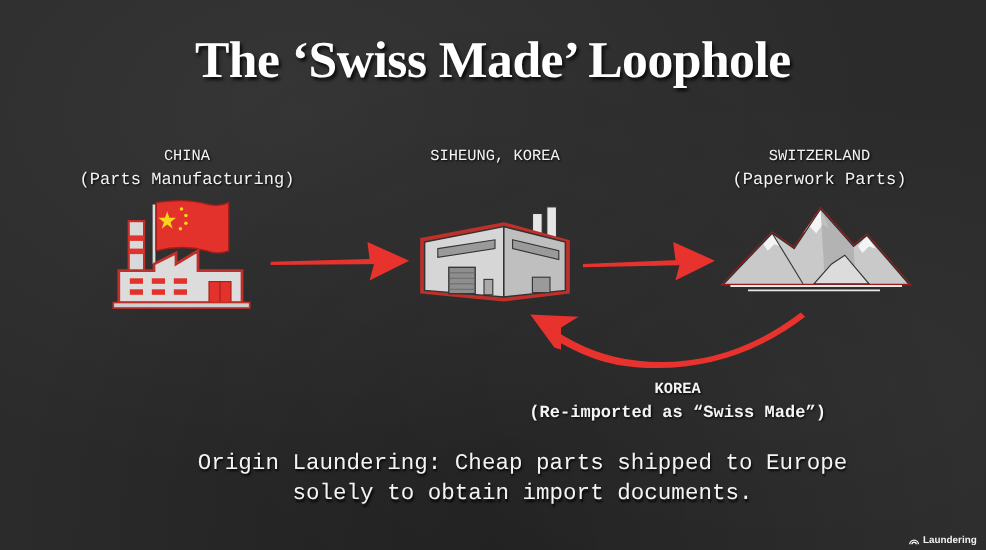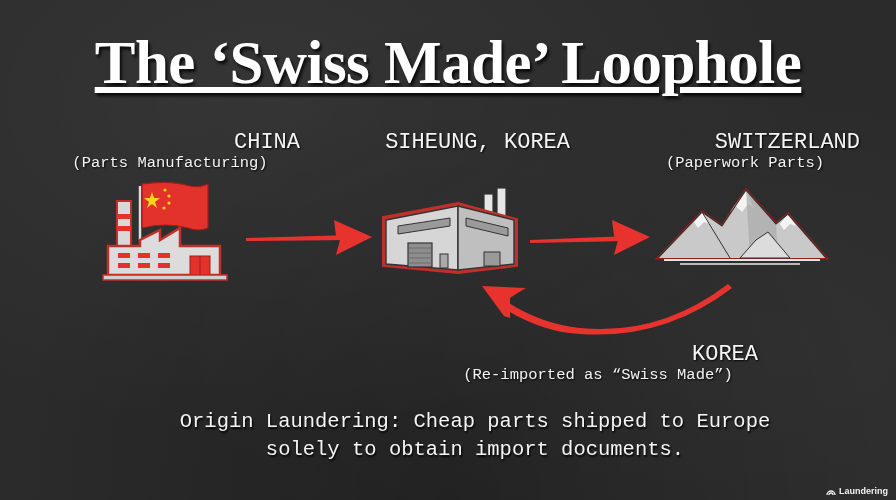--- a/index.html
+++ b/index.html
@@ -12,35 +12,34 @@
       radial-gradient(ellipse at 80% 70%, rgba(255,255,255,0.03), transparent 55%),
       radial-gradient(ellipse at 50% 100%, rgba(0,0,0,0.25), transparent 70%);
     color: #f2f2f2;
     font-family: "Liberation Mono", monospace;
   }
   .title {
     position: absolute; left: 0; top: 28px; width: 896px;
     text-align: center;
     font-family: "Liberation Serif", serif;
     font-weight: bold;
-    font-size: 61px;
+    font-size: 47px;
     letter-spacing: -0.5px;
     color: #ffffff;
     text-shadow: 2px 3px 3px rgba(0,0,0,0.8);
-    text-decoration: underline;
   }
   .label {
     position: absolute;
     text-align: center;
     font-family: "Liberation Mono", monospace;
     color: #f4f4f4;
     text-shadow: 1px 1px 2px rgba(0,0,0,0.9);
     line-height: 21px;
   }
-  .label .main { font-size: 22px; display: block; text-align: right; }
+  .label .main { font-size: 14px; display: block; }
   .label .sub { font-size: 15.5px; display: block; }
   .node { position: absolute; }
   .arrow { position: absolute; }
   .caption {
     position: absolute; left: 0; top: 408px; width: 896px;
     text-align: center;
     font-family: "Liberation Mono", monospace;
     font-size: 20.5px;
     line-height: 28px;
     color: #f4f4f4;
@@ -145,21 +144,21 @@
   <path d="M52 28 L80 74" stroke="#333" stroke-width="1" fill="none"></path>
   <path d="M14 76 L170 76" stroke="#e8e8e8" stroke-width="2"></path>
   <path d="M30 80 L150 80" stroke="#e8e8e8" stroke-width="1.5"></path>
 </svg>
 
 <svg class="arrow" style="left:470px; top:276px;" width="270" height="70" viewBox="0 0 270 70">
   <path d="M258 8 Q190 60 110 52 Q70 48 34 24 L30 30 Q70 56 110 58 Q194 64 262 12 Z" fill="#e8322d"></path>
   <path d="M12 10 L56 12 L46 18 L40 22 L40 42 L34 40 Z" fill="#e8322d"></path>
 </svg>
 
-<div class="label" style="left:438px; top:344px; width:320px;">
+<div class="label" style="left:456px; top:344px; width:320px;font-weight:bold;">
   <span class="main">KOREA</span>
   <span class="sub">(Re-imported as “Swiss Made”)</span>
 </div>
 
 <div class="caption">
   <div>Origin Laundering: Cheap parts shipped to Europe</div>
   <div>solely to obtain import documents.</div>
 </div>
 
 <div class="badge">

